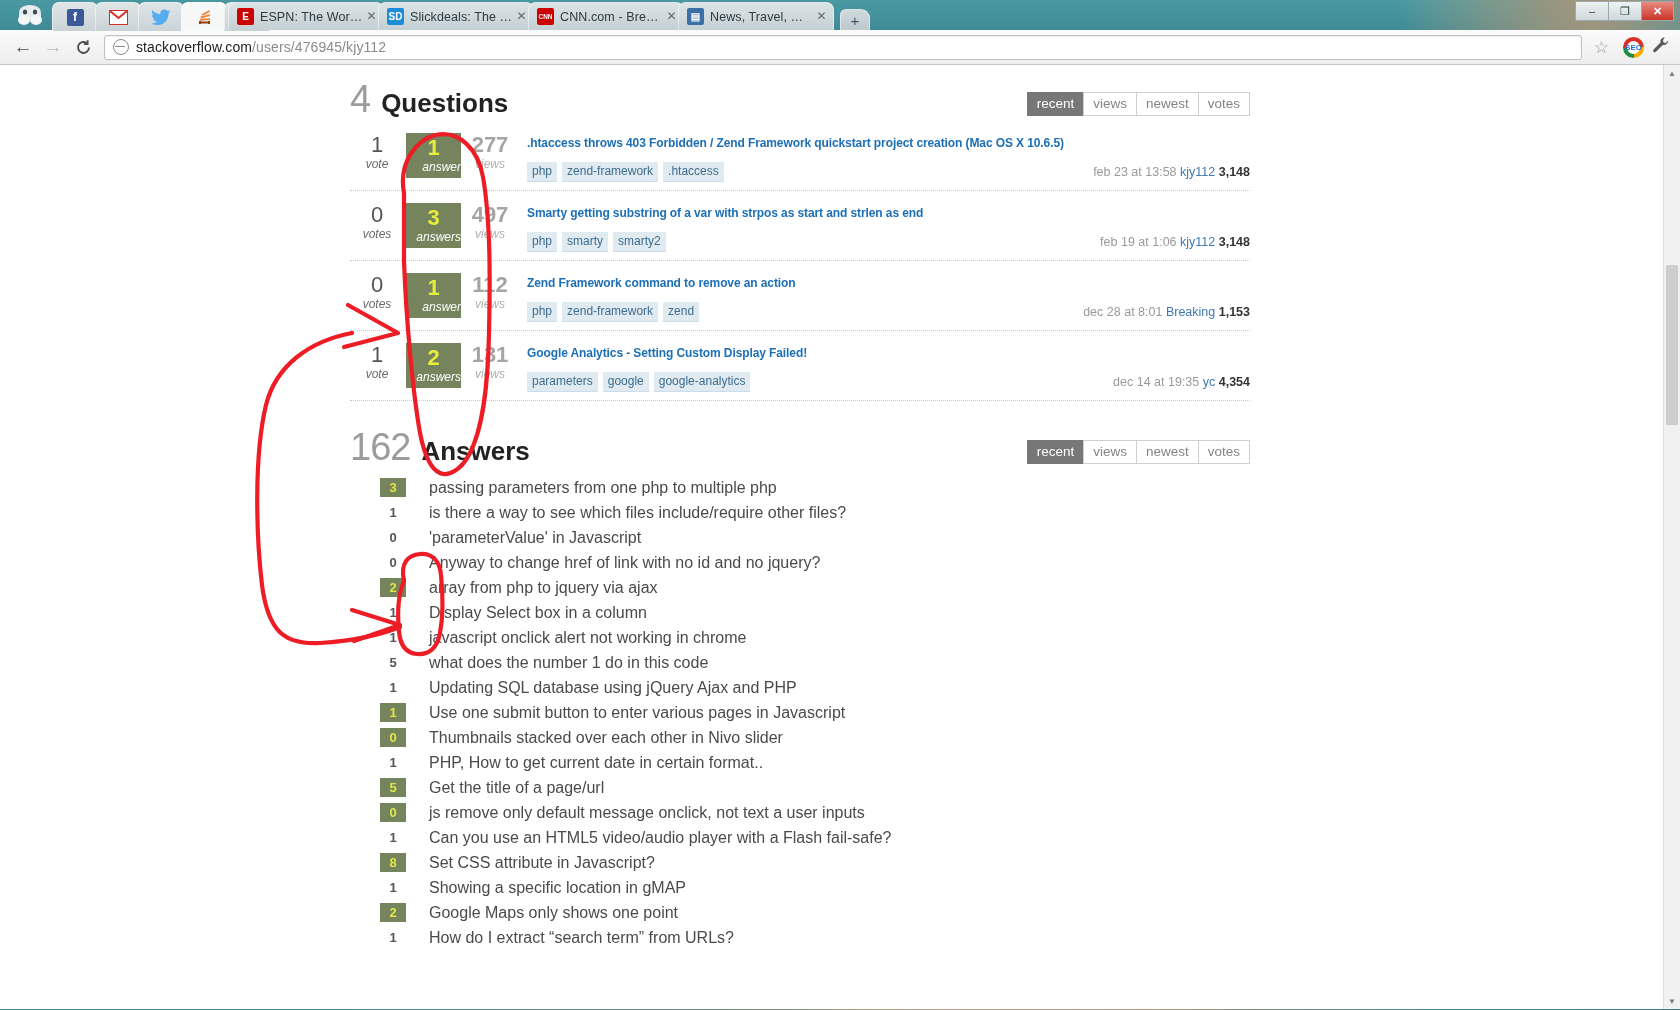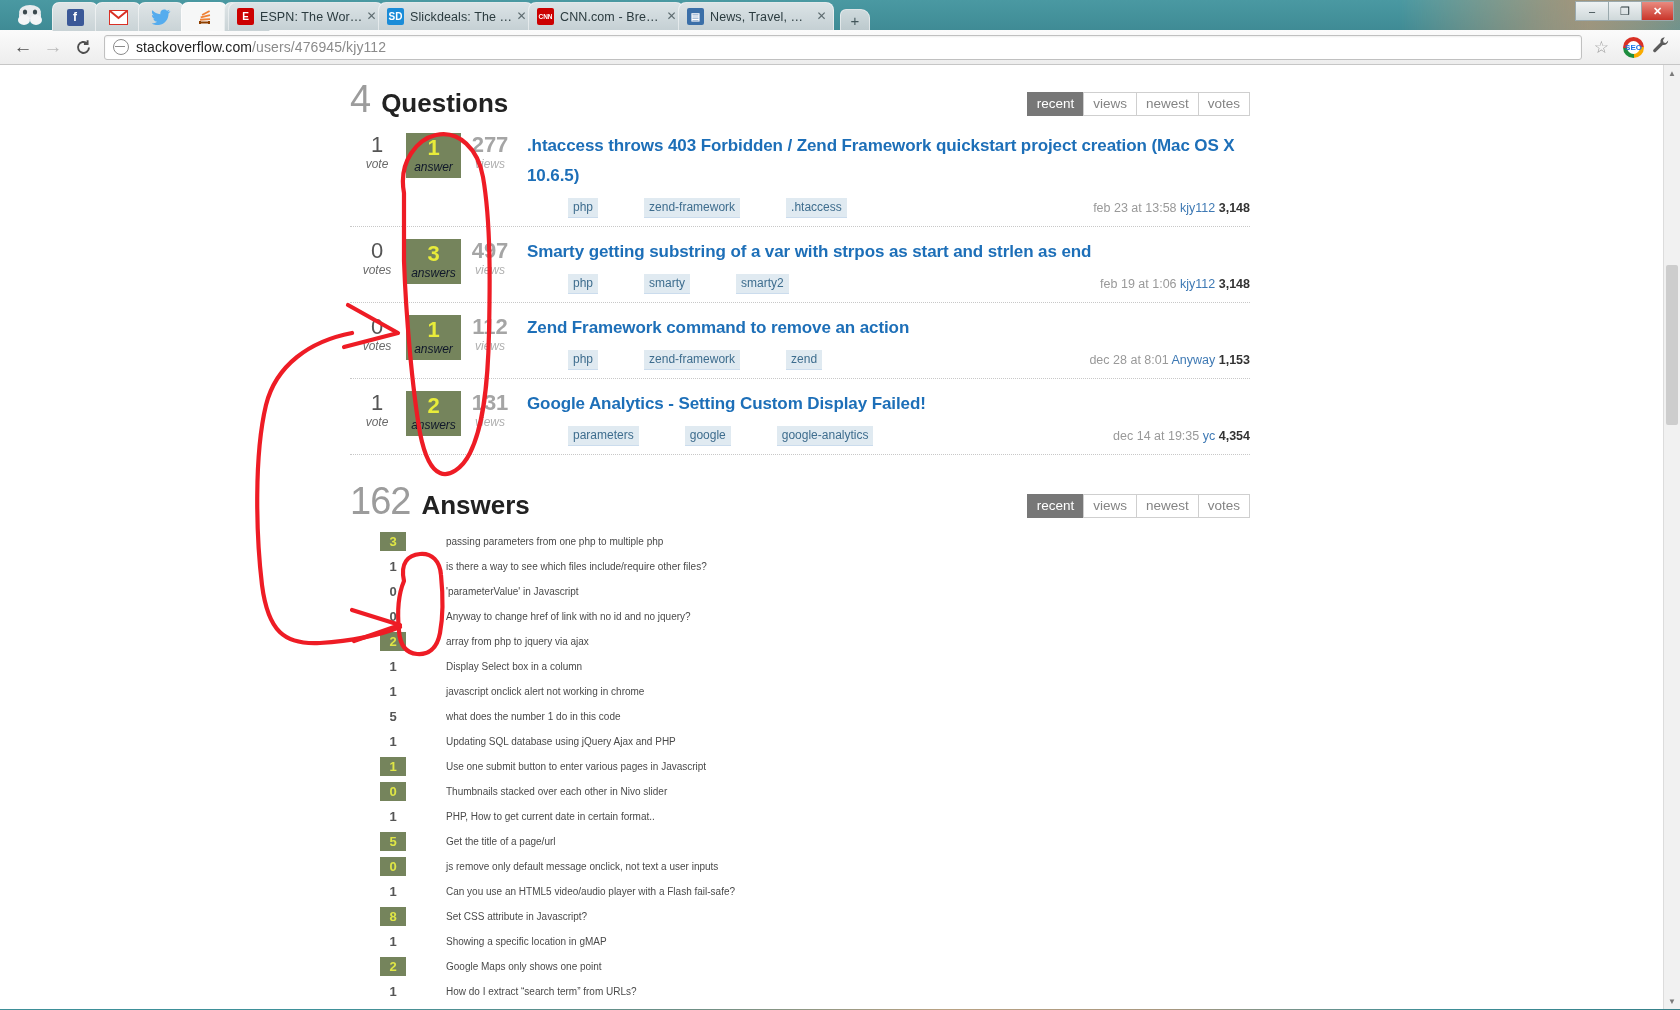--- a/index.html
+++ b/index.html
@@ -152,48 +152,48 @@
   }
   .qrow.first{border-top:none;}
   .qstats{display:flex;align-items:flex-start;flex:0 0 auto;padding-top:2px;}
   .stat{width:54px;text-align:center;}
   .stat .num{font-size:22px;color:#555;line-height:24px;font-weight:normal;}
   .stat .lbl{font-size:12px;color:#6a6a6a;line-height:14px;font-style:italic;}
   .stat.answered{
     background:#75845c;width:55px;padding:3px 0 4px 0;margin:0 2px;
   }
   .stat.answered .num{color:#e8ec3a;font-weight:bold;}
-  .stat.answered .lbl{color:#0f172a;}
+  .stat.answered .lbl{color:#ffffff;text-align:right;}
   .stat.views .num{color:#a5a5a5;font-weight:bold;}
   .stat.views .lbl{color:#b0b0b0;}
 
   .qbody{flex:1 1 auto;padding-left:10px;min-width:0;}
   .qtitle{
-    font-size:17px;color:#1d6fb8;font-weight:bold;line-height:30px;
+    font-size:12px;color:#1d6fb8;font-weight:bold;line-height:24px;
     letter-spacing:-.1px;
   }
   .qfoot{display:flex;align-items:center;justify-content:space-between;margin-top:7px;}
   .tags{display:flex;gap:5px;}
   .tag{
     font-size:12px;color:#3e6d8e;background:#e0eaf1;border-bottom:1px solid #cbdced;
-    padding:2px 5px 3px 5px;white-space:nowrap;margin-left:41px;
+    padding:2px 5px 3px 5px;white-space:nowrap;
   }
   .meta{font-size:12.5px;color:#999;white-space:nowrap;}
   .meta .user{color:#3e79b4;}
   .meta .rep{color:#333;font-weight:bold;}
 
   
   .alist{margin-top:6px;}
   .arow{display:flex;align-items:center;height:25px;}
   .abadge{
     width:26px;height:19px;line-height:19px;text-align:center;font-size:13px;
     flex:0 0 26px;margin-left:30px;color:#555;font-weight:bold;
   }
   .abadge.accepted{background:#75845c;color:#dfe646;}
-  .atitle{font-size:10px;color:#4a4a4a;margin-left:40px;white-space:nowrap;}
+  .atitle{font-size:16px;color:#4a4a4a;margin-left:23px;white-space:nowrap;}
 
   
   .scrollbar{
     position:absolute;right:0;top:0;width:16px;height:944px;background:#f1f1f1;
     border-left:1px solid #dcdcdc;
   }
   .sb-arrow{width:16px;height:16px;display:flex;align-items:center;justify-content:center;
     font-size:8px;color:#7a7a7a;background:#f1f1f1;}
   .sb-thumb{position:absolute;left:2px;top:200px;width:12px;height:160px;background:#cdcdcd;border-radius:2px;}
   .sb-bottom{position:absolute;left:0;bottom:0;}
@@ -416,21 +416,21 @@
             <div class="qbody">
               <div class="qtitle">Zend Framework command to remove an action</div>
               <div class="qfoot">
                 <div class="tags">
                   <span class="tag">php</span>
                   <span class="tag">zend-framework</span>
                   <span class="tag">zend</span>
                 </div>
                 <div class="meta">
                   <span>dec 28 at 8:01</span>
-                  <span class="user">Anyway</span>
+                  <span class="user">Breaking</span>
                   <span class="rep">1,153</span>
                 </div>
               </div>
             </div>
           </div>
 
           <div class="qrow">
             <div class="qstats">
               <div class="stat">
                 <div class="num">1</div>

